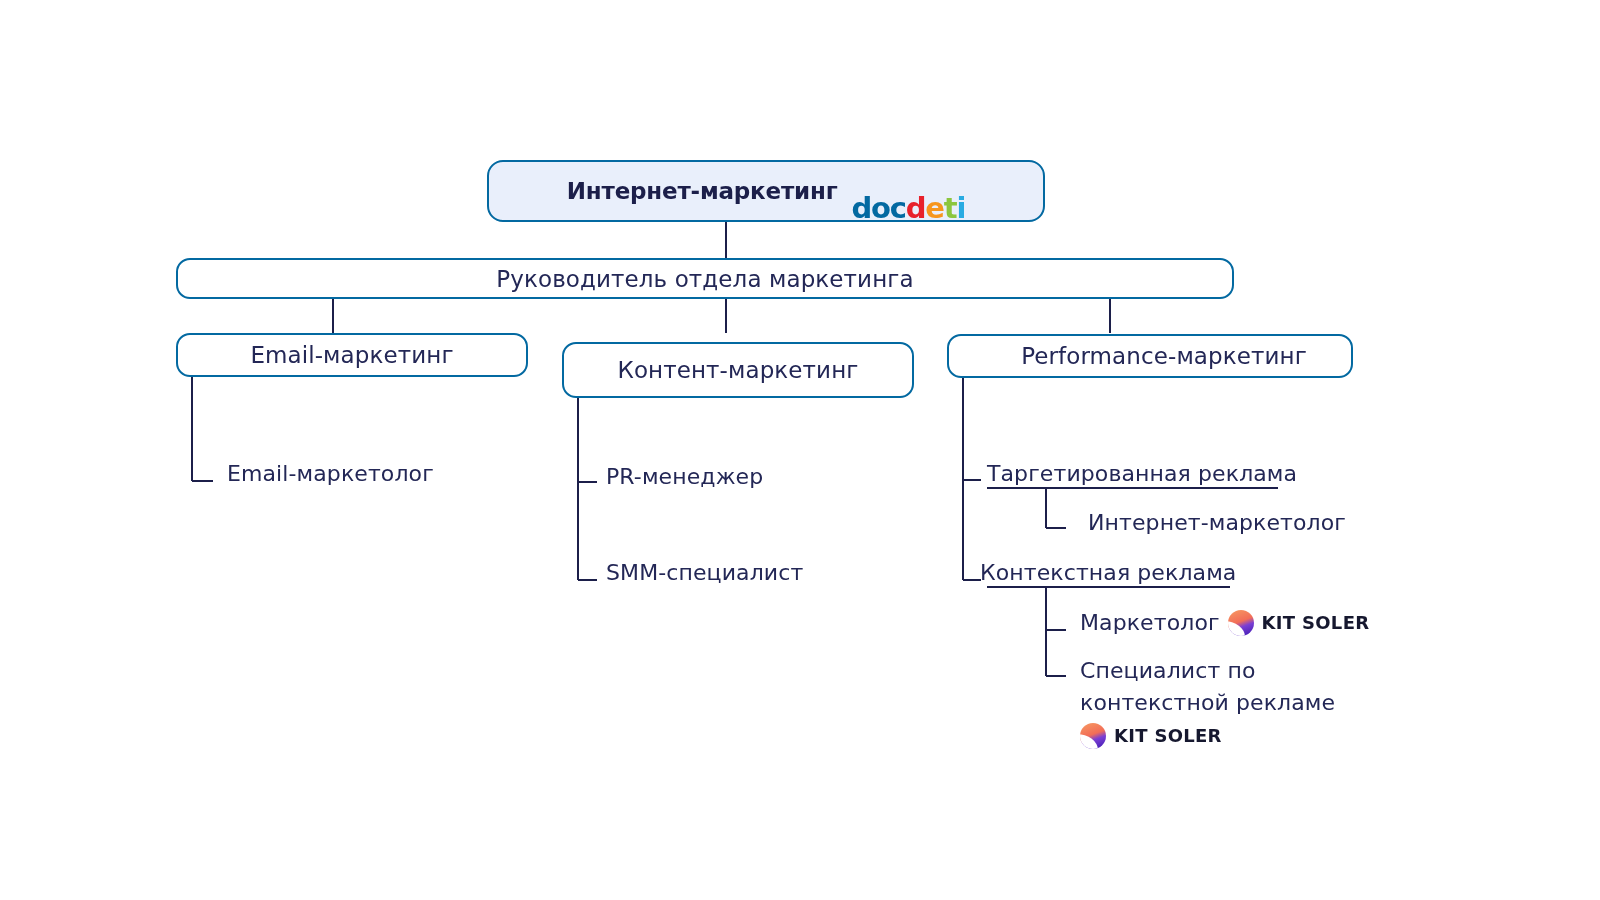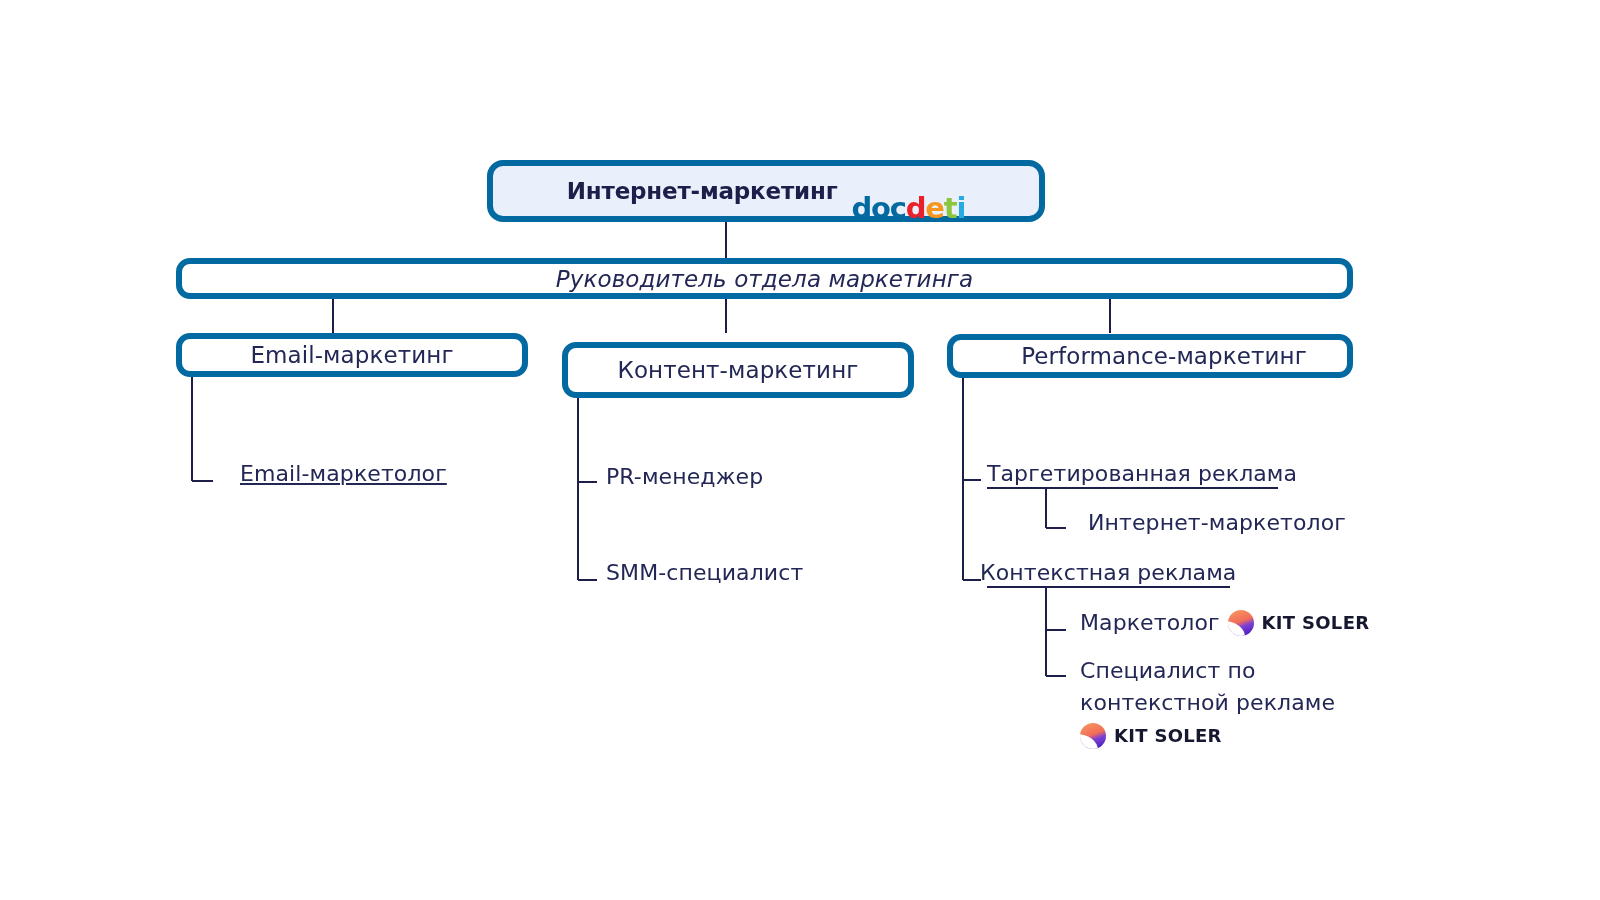--- a/index.html
+++ b/index.html
@@ -29,21 +29,21 @@
     top: 0;
     width: 1600px;
     height: 900px;
     pointer-events: none;
   }
 
   
   .node-box {
     position: absolute;
     box-sizing: border-box;
-    border: 6px solid #0369a1;
+    border: 2px solid #0369a1;
     border-radius: 14px;
     background: #ffffff;
     display: flex;
     align-items: center;
     justify-content: center;
     white-space: nowrap;
   }
 
   .node-root {
     background: #e9effb;
@@ -183,37 +183,37 @@
       <span class="docdeti">
         <span class="dd-doc">doc</span>
           <span class="dd-d">d</span>
           <span class="dd-e">e</span>
           <span class="dd-t">t</span>
           <span class="dd-i">i</span>
       </span>
     </div>
   </div>
 
-  <div class="node-box" style="left:176px; top:258px; width:1177px; height:41px;font-style:italic;">
+  <div class="node-box" style="left:176px; top:258px; width:1058px; height:41px;">
     <span class="level2-label">Руководитель отдела маркетинга</span>
   </div>
 
   <div class="node-box" style="left:176px; top:333px; width:352px; height:44px;">
     <span class="level3-label">Email-маркетинг</span>
   </div>
 
   <div class="node-box" style="left:562px; top:342px; width:352px; height:56px;">
     <span class="level3-label">Контент-маркетинг</span>
   </div>
 
   <div class="node-box" style="left:947px; top:334px; width:406px; height:44px;padding-left:28px;">
     <span class="level3-label">Performance-маркетинг</span>
   </div>
 
-  <div class="leaf" style="left:240px; top:458px;text-decoration:underline;">
+  <div class="leaf" style="left:227px; top:458px;">
     <span>Email-маркетолог</span>
   </div>
 
   <div class="leaf" style="left:606px; top:461px;">
     <span>PR-менеджер</span>
   </div>
 
   <div class="leaf" style="left:606px; top:557px;">
     <span>SMM-специалист</span>
   </div>

